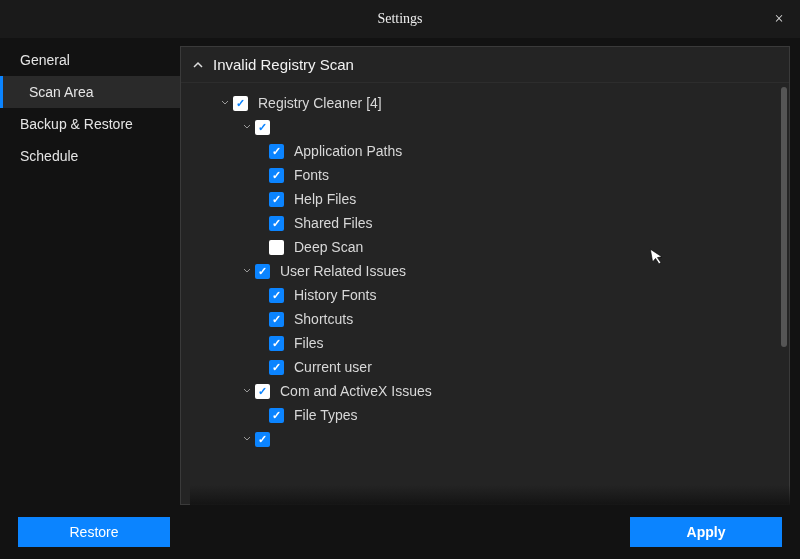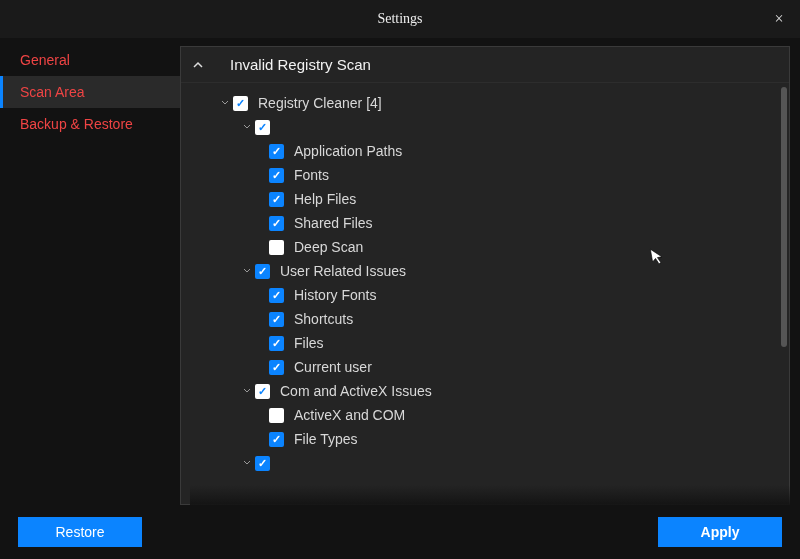--- a/index.html
+++ b/index.html
@@ -28,42 +28,41 @@
       right: 8px; top: 6px;
       width: 26px; height: 26px;
       display: flex; align-items: center; justify-content: center;
       color: #ddd; cursor: pointer;
       font-size: 16px;
     }
     .container { display: flex; height: calc(100% - 38px - 54px); }
     .sidebar { width: 180px; background: #121212; padding-top: 6px; }
     .side-item {
       height: 32px; display: flex; align-items: center;
-      padding-left: 20px; color: #ef4444; cursor: pointer;
+      padding-left: 20px; color: #e5e5e5; cursor: pointer;
     }
     .side-item.active {
       background: #2a2a2a;
       border-left: 3px solid #0b84ff;
-      padding-left: 17px;
+      padding-left: 26px;
       text-align: center;
     }
     .main {
       flex: 1;
       background: #242424;
       border: 1px solid #3a3a3a;
       margin: 8px 10px 0 0;
       position: relative;
       overflow: hidden;
     }
     .panel-header {
       display: flex; align-items: center;
       height: 36px; padding: 0 12px;
       font-size: 15px; color: #f2f2f2;
       border-bottom: 1px solid #2d2d2d;
-      gap: 17px;
     }
     .chevron { width: 14px; display: inline-flex; margin-right: 6px; }
     .tree {
       padding: 8px 20px 8px 16px;
       height: calc(100% - 36px);
       overflow-y: auto;
     }
     .row {
       display: flex; align-items: center;
       height: 24px; color: #d8d8d8;
@@ -94,21 +93,21 @@
       pointer-events: none;
       transform: rotate(-10deg);
     }
     .footer {
       position: absolute; bottom: 0; left: 0; right: 0;
       height: 54px; background: #121212;
       display: flex; align-items: center; justify-content: space-between;
       padding: 0 18px;
     }
     .btn {
-      width: 124px; height: 30px;
+      width: 152px; height: 30px;
       background: #0b84ff; color: #fff;
       border: none; font-size: 14px;
       cursor: pointer;
       font-family: inherit;
     }
     .btn.apply { font-weight: bold; }
     
     .scroll-track {
       position: absolute; right: 2px; top: 40px; bottom: 4px;
       width: 6px; border-radius: 3px;
@@ -138,20 +137,23 @@
 <div class="container">
   <div class="sidebar">
     <div class="side-item">
         <span>General</span>
       </div>
     <div class="side-item active">
         <span>Scan Area</span>
       </div>
     <div class="side-item">
         <span>Backup &amp; Restore</span>
+      </div>
+    <div class="side-item">
+        <span>Schedule</span>
       </div>
   </div>
 
   <div class="main">
     <div class="panel-header">
       <span class="chevron">
         <svg width="10" height="10" viewBox="0 0 10 10">
             <path d="M1 7 L5 3 L9 7" stroke="#ddd" stroke-width="1.5" fill="none"></path>
           </svg>
       </span>
@@ -224,24 +226,20 @@
         <div class="row indent-1">
           <span class="collapse-dot">
             <svg width="8" height="8" viewBox="0 0 8 8">
               <path d="M1 2 L4 5 L7 2" stroke="#999" stroke-width="1" fill="none"></path>
             </svg>
           </span>
           <span class="cb white">✓</span>
           <span>Com and ActiveX Issues</span>
         </div>
         <div class="row indent-2">
-          <span class="cb empty"></span>
-          <span>ActiveX and COM</span>
-        </div>
-        <div class="row indent-2">
           <span class="cb blue">✓</span>
           <span>File Types</span>
         </div>
         <div class="row indent-1">
           <span class="collapse-dot">
             <svg width="8" height="8" viewBox="0 0 8 8">
               <path d="M1 2 L4 5 L7 2" stroke="#999" stroke-width="1" fill="none"></path>
             </svg>
           </span>
           <span class="cb blue">✓</span>

